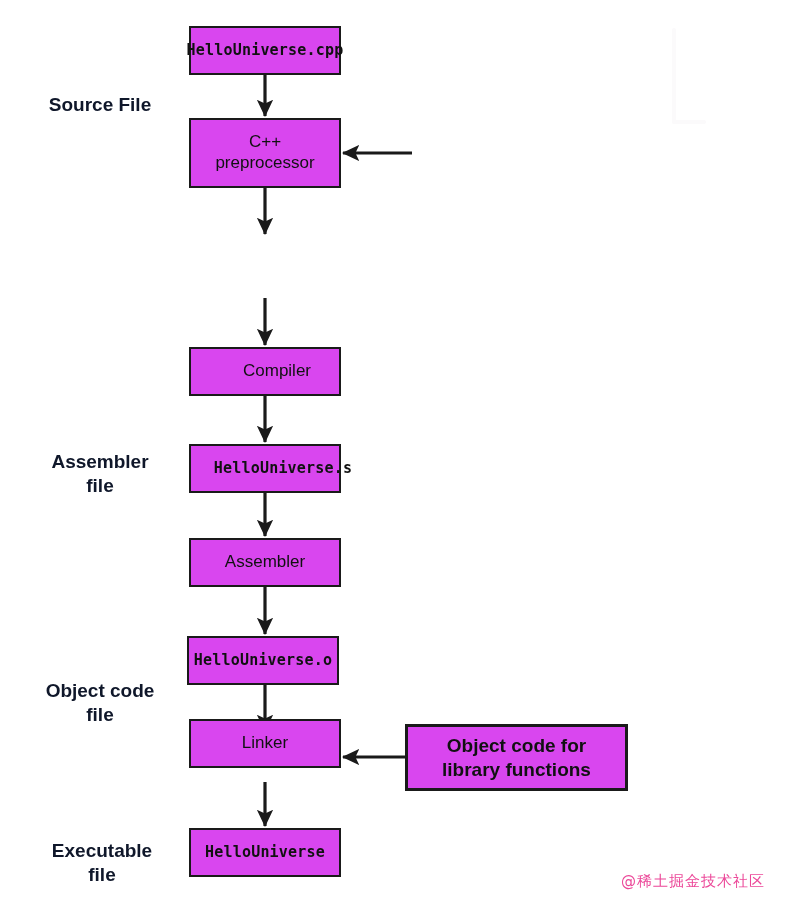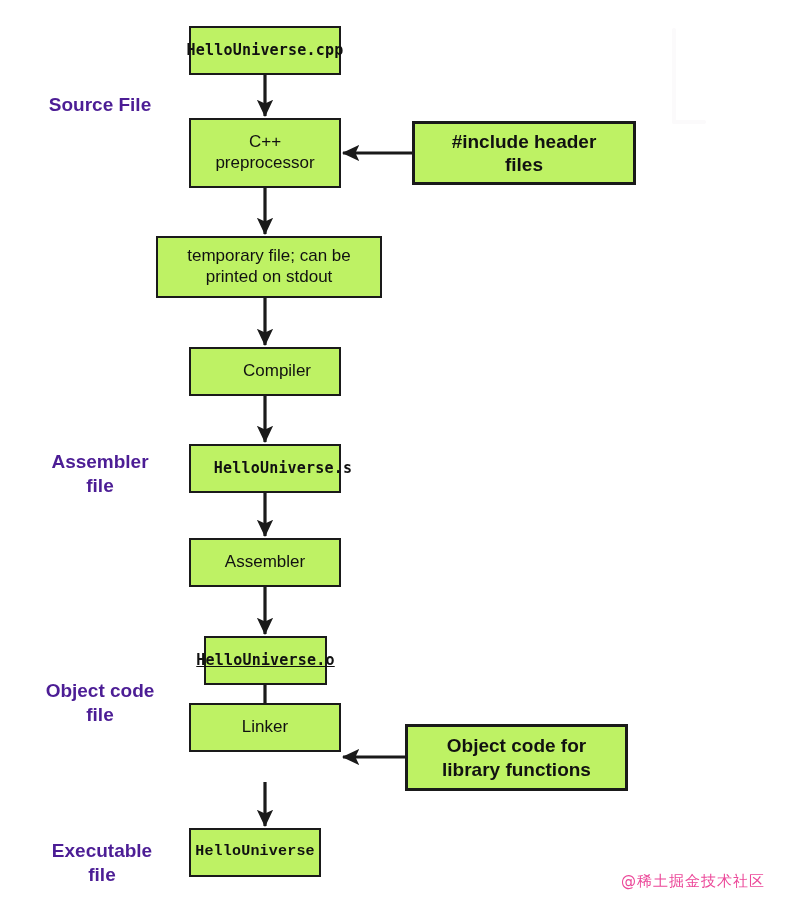--- a/index.html
+++ b/index.html
@@ -18,21 +18,21 @@
     position: relative;
     width: 786px;
     height: 918px;
     background: #ffffff;
   }
 
   
   .node {
     position: absolute;
     border: 2.5px solid #1a1a1a;
-    background: #bef264;
+    background: #d946ef;
     display: flex;
     align-items: center;
     justify-content: center;
     text-align: center;
     color: #111111;
     line-height: 1.22;
   }
   .node.mono {
     font-family: "DejaVu Sans Mono", "Liberation Mono", monospace;
     font-size: 15px;
@@ -50,21 +50,21 @@
     font-weight: 700;
     border-width: 3px;
   }
 
   
   .stage-label {
     position: absolute;
     font-family: "Liberation Sans", sans-serif;
     font-size: 19px;
     font-weight: 700;
-    color: #4c1d95;
+    color: #0f172a;
     text-align: center;
     line-height: 1.25;
     width: 160px;
   }
 
   
   .conn { position: absolute; }
   .conn svg { display: block; overflow: visible; }
 
   
@@ -127,51 +127,45 @@
   </div>
 
   <div class="node mono" style="left:189px; top:26px; width:152px; height:49px;">
     <span>HelloUniverse.cpp</span>
   </div>
 
   <div class="node sans" style="left:189px; top:118px; width:152px; height:70px;">
     <span>C++<br>preprocessor</span>
   </div>
 
-  <div class="node sans" style="left:156px; top:236px; width:226px; height:62px;">
-    <span>temporary file; can be<br>printed on stdout</span>
-  </div>
 
   <div class="node sans" style="left:189px; top:347px; width:152px; height:49px;padding-left:24px;">
     <span>Compiler</span>
   </div>
 
   <div class="node mono" style="left:189px; top:444px; width:152px; height:49px;padding-left:36px;">
     <span>HelloUniverse.s</span>
   </div>
 
   <div class="node sans" style="left:189px; top:538px; width:152px; height:49px;">
     <span>Assembler</span>
   </div>
 
-  <div class="node mono" style="left:204px; top:636px; width:123px; height:49px;text-decoration:underline;">
+  <div class="node mono" style="left:187px; top:636px; width:152px; height:49px;">
     <span>HelloUniverse.o</span>
   </div>
 
-  <div class="node sans" style="left:189px; top:703px; width:152px; height:49px;align-items:center;">
+  <div class="node sans" style="left:189px; top:719px; width:152px; height:49px;align-items:center;">
     <span>Linker</span>
   </div>
 
-  <div class="node mono" style="left:189px; top:828px; width:132px; height:49px;font-family:Liberation Mono, monospace;">
+  <div class="node mono" style="left:189px; top:828px; width:152px; height:49px;">
     <span>HelloUniverse</span>
   </div>
 
-  <div class="node side" style="left:412px; top:121px; width:224px; height:64px;">
-    <span>#include header<br>files</span>
-  </div>
 
   <div class="node side" style="left:405px; top:724px; width:223px; height:67px;">
     <span>Object code for<br>library functions</span>
   </div>
 
   <div class="watermark" style="left:621px; top:872px;">
     <span>@稀土掘金技术社区</span>
   </div>
 
 </div>

